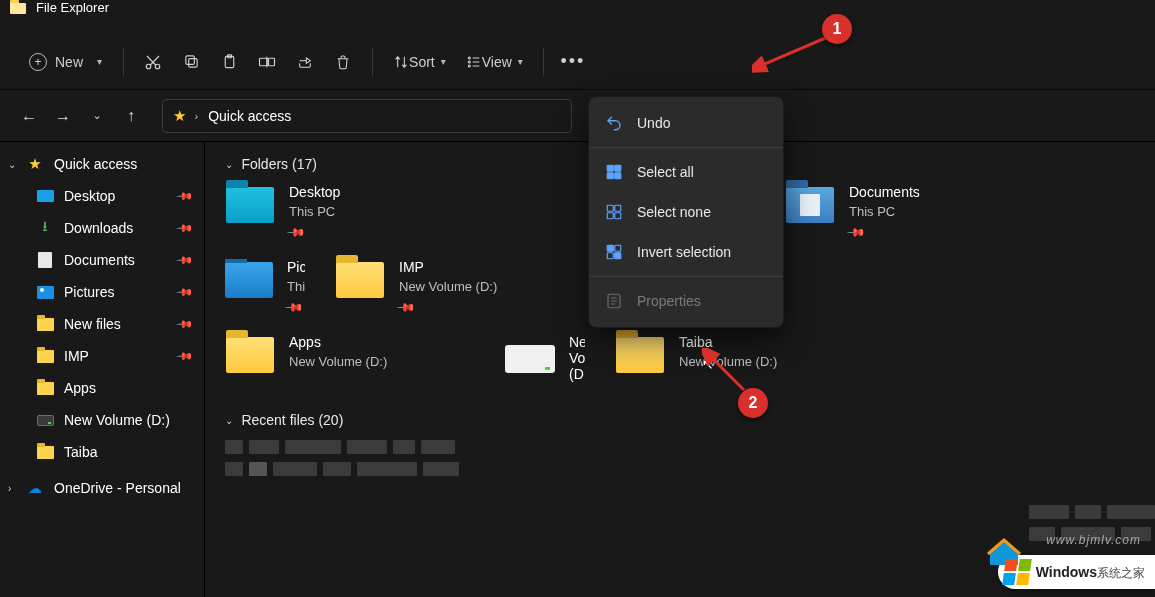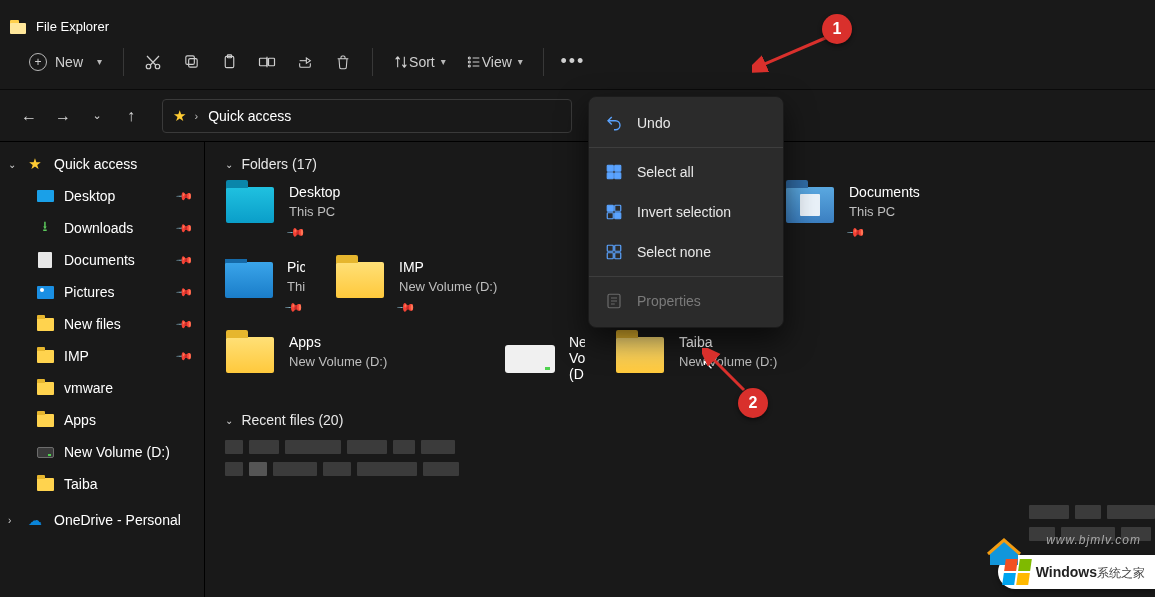--- a/index.html
+++ b/index.html
@@ -1,19 +1,19 @@
 <!DOCTYPE html>
 <html><head>
 <meta charset="utf-8">
 <style>
   * { box-sizing: border-box; margin: 0; padding: 0; font-family: "Segoe UI", Arial, sans-serif; }
   body { background: #191919; color: #fff; width: 1155px; height: 597px; overflow: hidden; position: relative; }
 
   
-  .titlebar { display: flex; align-items: flex-end; height: 34px; padding: 0 10px; background: #191919; }
+  .titlebar { display: flex; align-items: flex-start; height: 34px; padding: 0 10px; background: #191919; }
   .titlebar .app-icon { width: 16px; height: 14px; margin-right: 10px; position: relative; }
   .titlebar .app-icon .tab { position:absolute; top:0; left:0; width:9px; height:4px; background:#ffd04c; border-radius:1px 1px 0 0;}
   .titlebar .app-icon .body { position:absolute; top:3px; left:0; width:16px; height:11px; background:#ffe79a; border-radius:1px;}
   .titlebar .title { font-size: 13px; color: #fff; }
 
   
   .toolbar { display: flex; align-items: center; height: 56px; padding: 0 18px; border-bottom: 1px solid #0a0a0a; background:#191919;}
   .tb-btn { display: inline-flex; align-items: center; justify-content:center; height: 36px; color: #cfcfcf; font-size: 14px; border-radius: 4px; cursor: pointer; }
   .tb-btn.iconish { width:38px; }
   .tb-sep { width:1px; height:28px; background:#383838; margin: 0 10px;}
@@ -251,26 +251,20 @@
           <span class="ico">
             <span class="folder-ico"></span>
           </span>
           <span>IMP</span>
           <span class="pin">📌</span>
         </div>
         <div class="tree-item child">
           <span class="ico">
             <span class="folder-ico"></span>
           </span>
-          <span>vmware</span>
-        </div>
-        <div class="tree-item child">
-          <span class="ico">
-            <span class="folder-ico"></span>
-          </span>
           <span>Apps</span>
         </div>
         <div class="tree-item child">
           <span class="ico">
             <span class="drive-ico"></span>
           </span>
           <span>New Volume (D:)</span>
         </div>
         <div class="tree-item child">
           <span class="ico">
@@ -415,38 +409,38 @@
             <rect x="13" y="3" width="8" height="8" rx="1" fill="currentColor"></rect>
             <rect x="3" y="13" width="8" height="8" rx="1" fill="currentColor"></rect>
             <rect x="13" y="13" width="8" height="8" rx="1" fill="currentColor"></rect>
           </svg>
         </span>
         <span>Select all</span>
       </div>
       <div class="menu-item">
         <span class="mi-ico">
           <svg width="18" height="18" viewBox="0 0 24 24" fill="none" stroke="currentColor" stroke-width="1.6">
+            <rect x="3" y="3" width="8" height="8" rx="1"></rect>
+            <rect x="13" y="3" width="8" height="8" rx="1"></rect>
+            <rect x="3" y="13" width="8" height="8" rx="1"></rect>
+            <rect x="13" y="13" width="8" height="8" rx="1"></rect>
+          </svg>
+        </span>
+        <span>Select none</span>
+      </div>
+      <div class="menu-item">
+        <span class="mi-ico">
+          <svg width="18" height="18" viewBox="0 0 24 24" fill="none" stroke="currentColor" stroke-width="1.6">
             <rect x="3" y="3" width="8" height="8" rx="1" fill="currentColor"></rect>
             <rect x="13" y="3" width="8" height="8" rx="1"></rect>
             <rect x="3" y="13" width="8" height="8" rx="1"></rect>
             <rect x="13" y="13" width="8" height="8" rx="1" fill="currentColor"></rect>
           </svg>
         </span>
         <span>Invert selection</span>
-      </div>
-      <div class="menu-item">
-        <span class="mi-ico">
-          <svg width="18" height="18" viewBox="0 0 24 24" fill="none" stroke="currentColor" stroke-width="1.6">
-            <rect x="3" y="3" width="8" height="8" rx="1"></rect>
-            <rect x="13" y="3" width="8" height="8" rx="1"></rect>
-            <rect x="3" y="13" width="8" height="8" rx="1"></rect>
-            <rect x="13" y="13" width="8" height="8" rx="1"></rect>
-          </svg>
-        </span>
-        <span>Select none</span>
       </div>
       <div class="menu-sep"></div>
       <div class="menu-item disabled">
         <span class="mi-ico">
           <svg width="18" height="18" viewBox="0 0 24 24" fill="none" stroke="currentColor" stroke-width="1.6">
             <rect x="4" y="3" width="16" height="18" rx="2"></rect>
             <path d="M8 8h8M8 12h8M8 16h5"></path>
           </svg>
         </span>
         <span>Properties</span>

